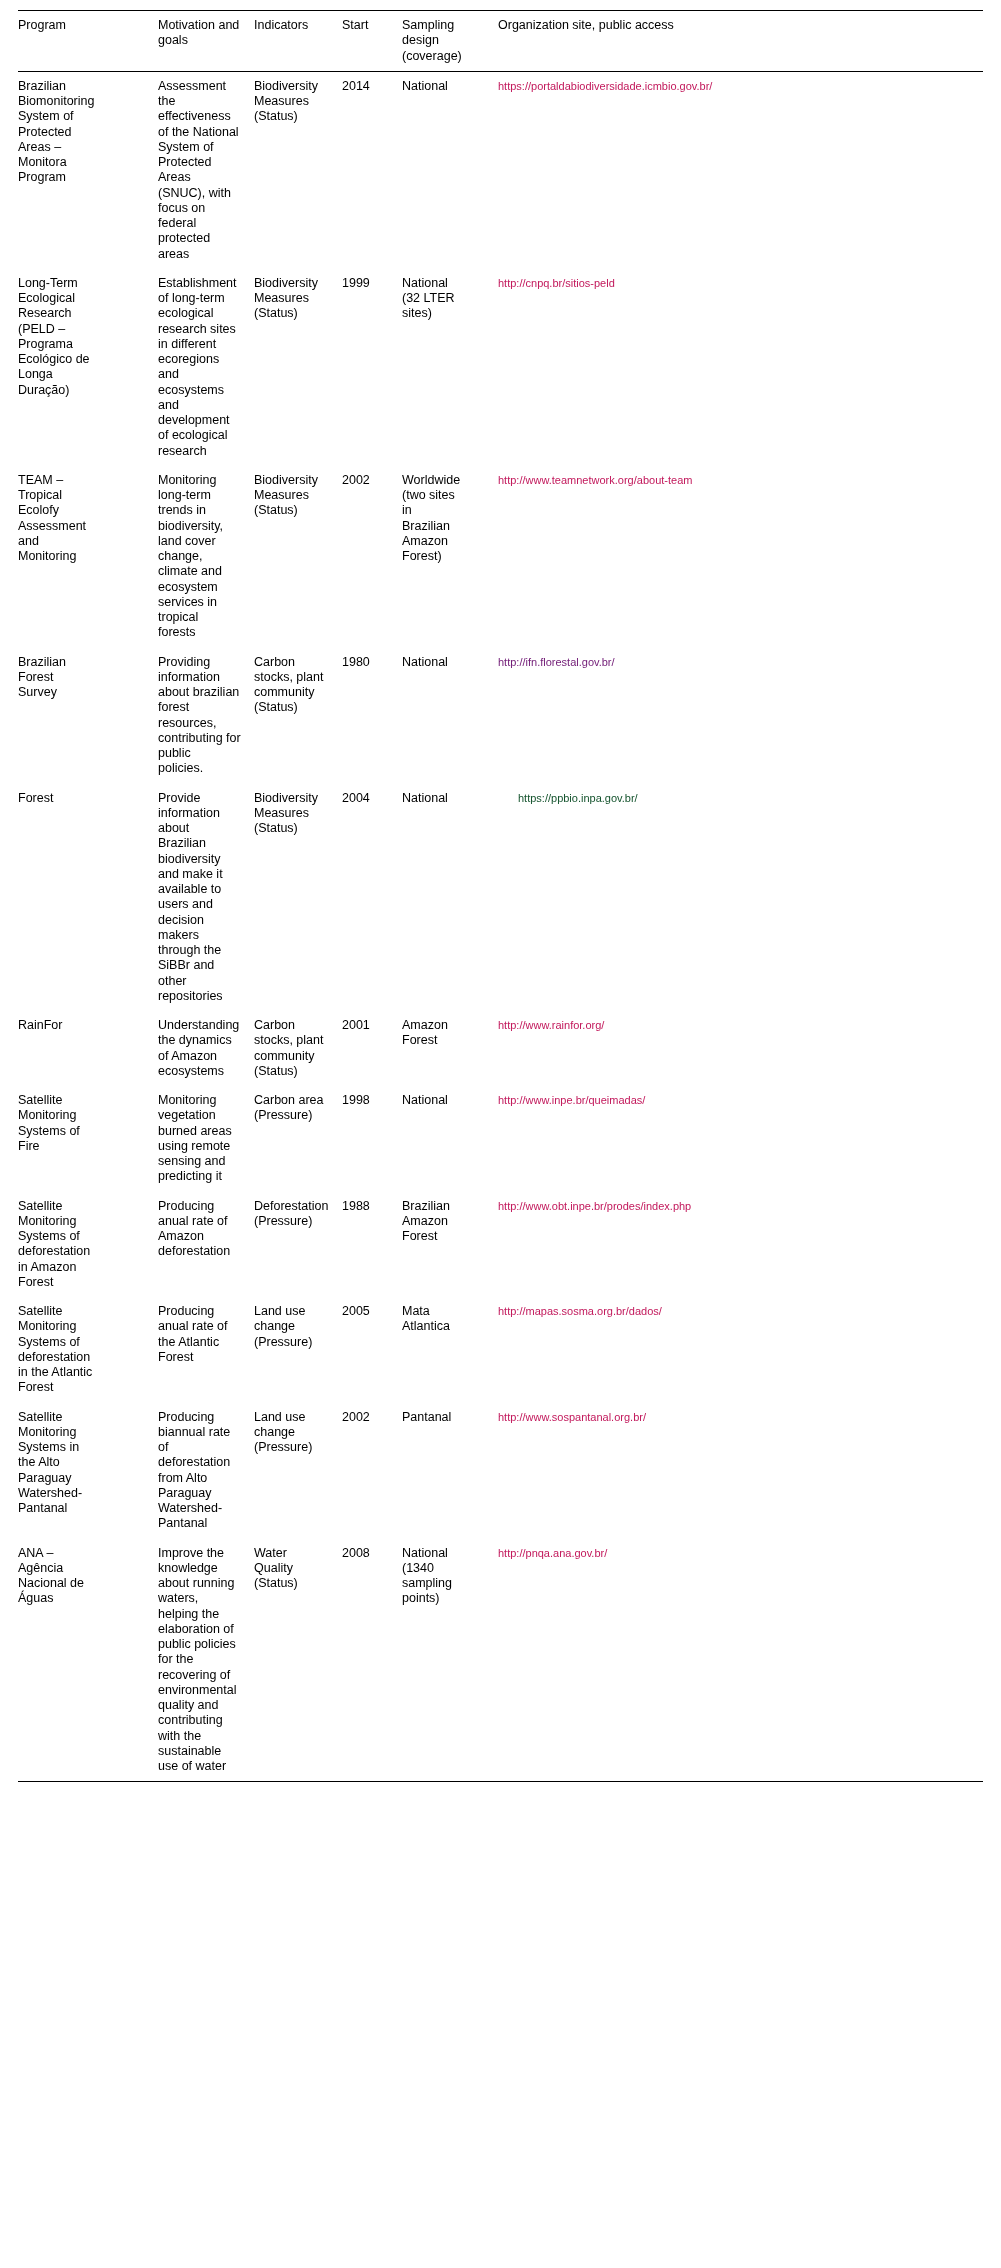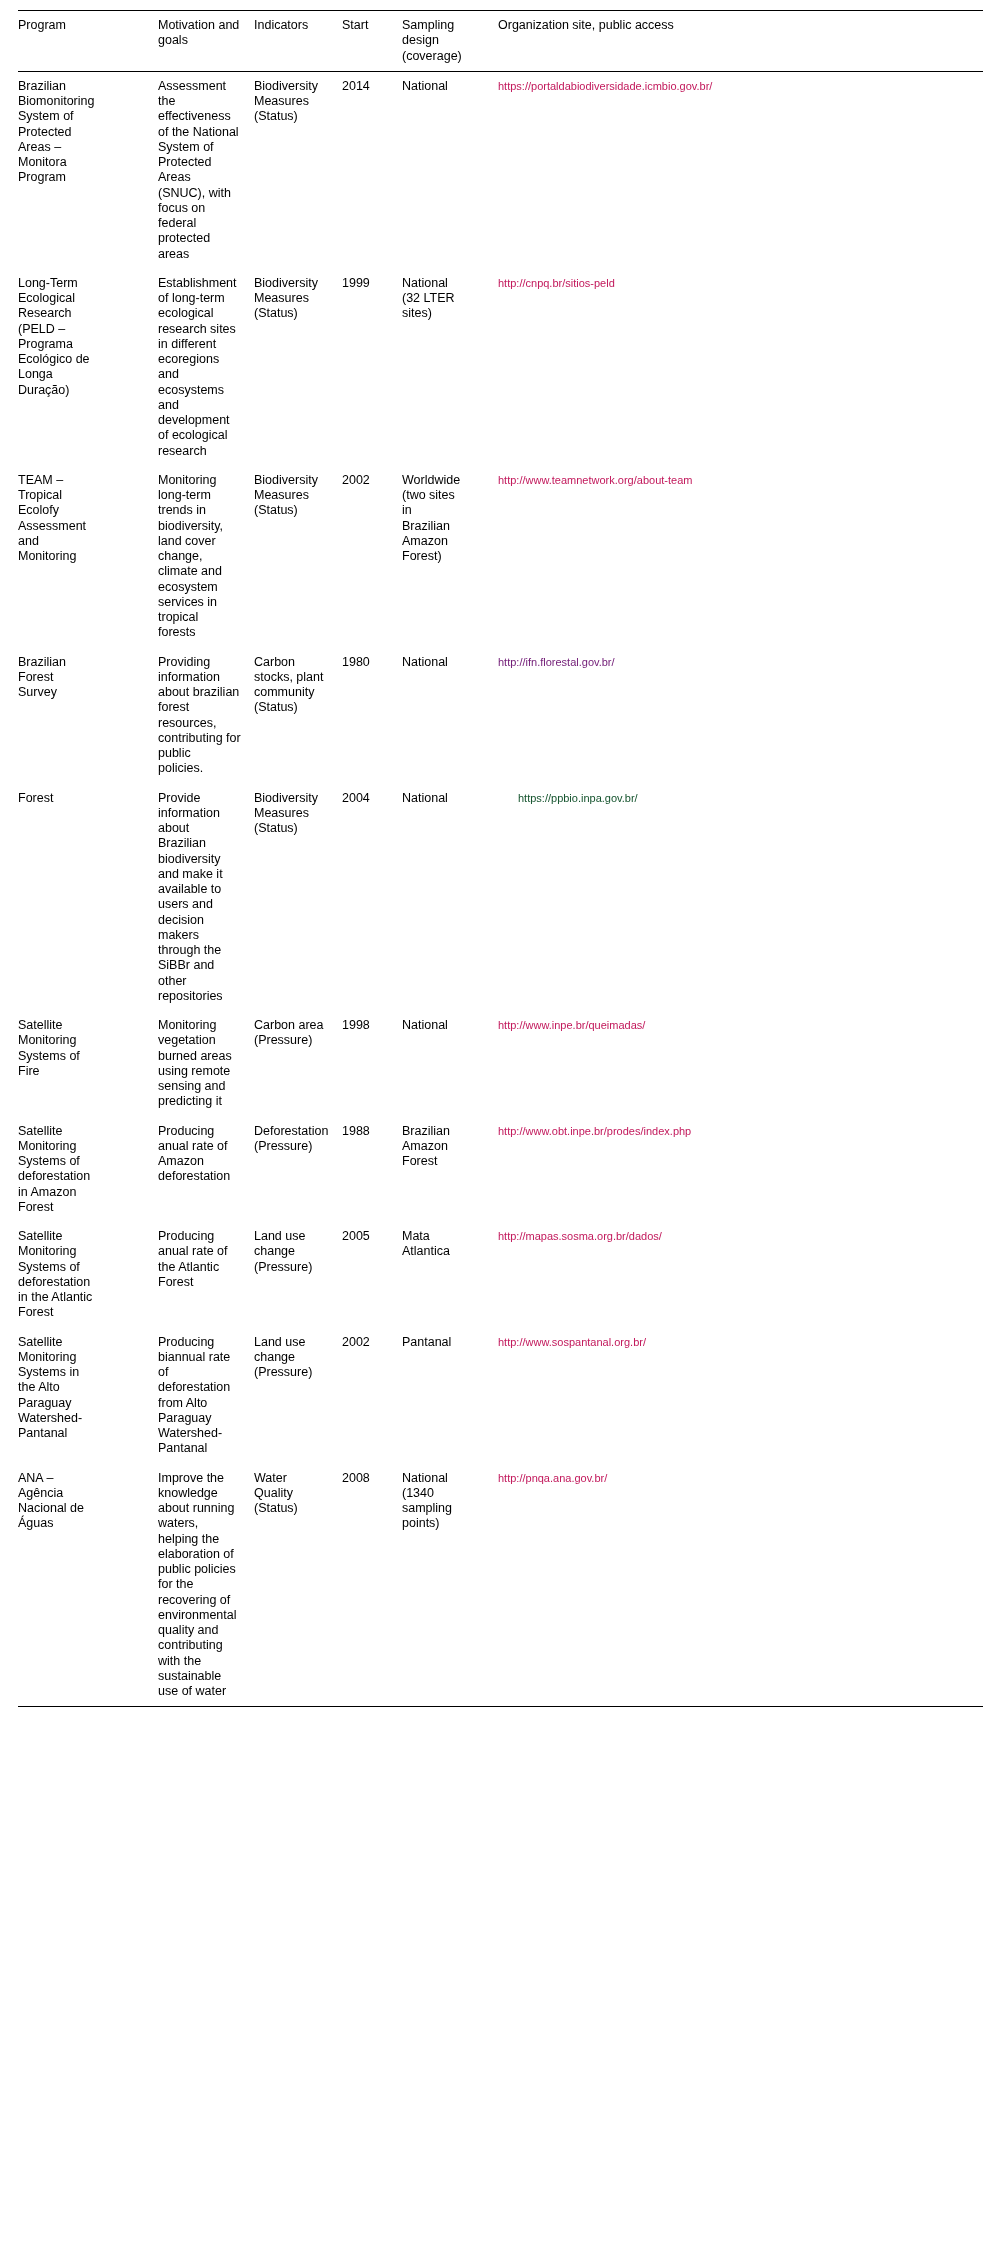--- a/index.html
+++ b/index.html
@@ -213,20 +213,35 @@
 other
 repositories</td>
           <td class="cell-indicators">Biodiversity
 Measures
 (Status)</td>
           <td class="cell-start">2004</td>
           <td class="cell-sampling">National</td>
           <td class="cell-site"><a class="link" href="#" style="color: #14532d; margin-left: 20px;">https://ppbio.inpa.gov.br/</a></td>
         </tr>
         <tr>
+          <td class="cell-program">RainFor</td>
+          <td class="cell-motivation">Understanding
+the dynamics
+of Amazon
+ecosystems</td>
+          <td class="cell-indicators">Carbon
+stocks, plant
+community
+(Status)</td>
+          <td class="cell-start">2001</td>
+          <td class="cell-sampling">Amazon
+Forest</td>
+          <td class="cell-site"><a class="link" href="#" style="color: rgb(194, 24, 91);">http://www.rainfor.org/</a></td>
+        </tr>
+        <tr>
           <td class="cell-program">Satellite
 Monitoring
 Systems of
 Fire</td>
           <td class="cell-motivation">Monitoring
 vegetation
 burned areas
 using remote
 sensing and
 predicting it</td>

